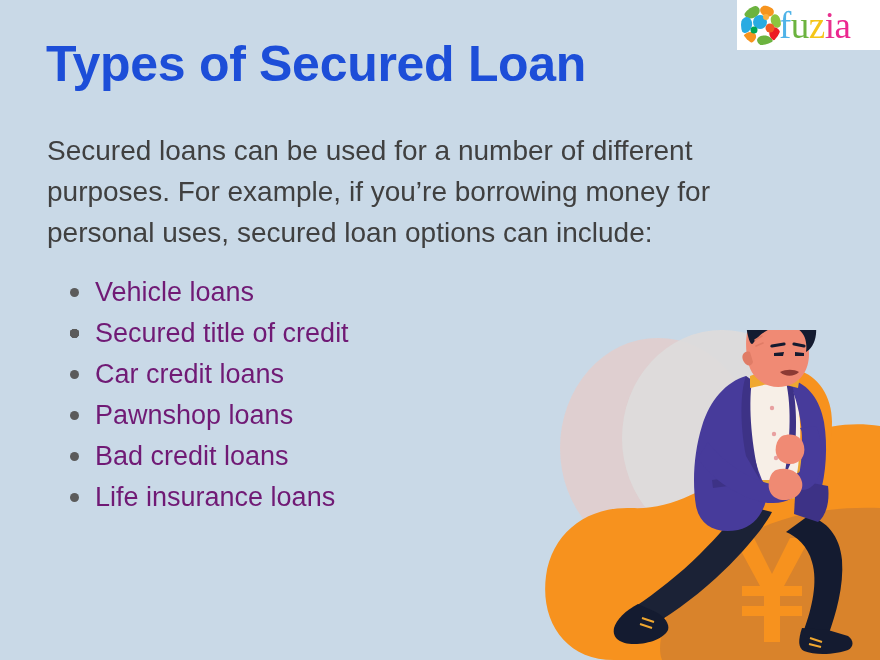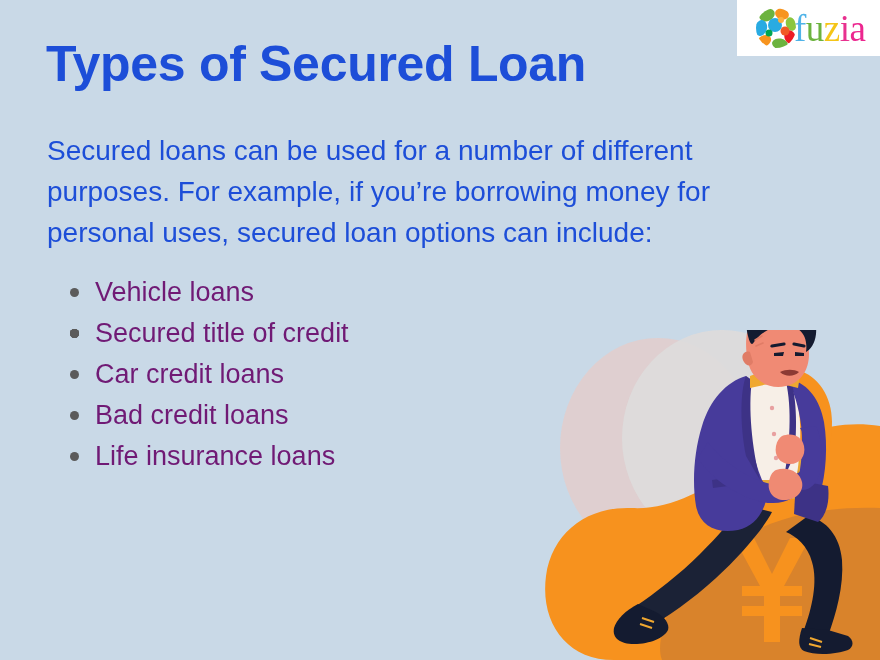--- a/index.html
+++ b/index.html
@@ -19,25 +19,25 @@
     background: #c9d9e7;
     overflow: hidden;
   }
 
   
   #logo-panel {
     position: absolute;
     top: 0;
     left: 737px;
     width: 143px;
-    height: 56px;
+    height: 50px;
     background: #ffffff;
     display: flex;
     align-items: center;
-    padding-left: 17px;
+    padding-left: 2px;
     box-sizing: border-box;
   }
   #logo-mark {
     width: 44px;
     height: 44px;
     flex: 0 0 44px;
     position: relative;
   }
   #logo-word {
     font-family: "Liberation Serif", serif;
@@ -73,21 +73,21 @@
     white-space: nowrap;
   }
   #intro {
     position: absolute;
     left: 47px;
     top: 130px;
     width: 768px;
     margin: 0;
     font-size: 28px;
     line-height: 41px;
-    color: #1d4ed8;
+    color: #404040;
     font-weight: 300;
   }
   #bullets {
     position: absolute;
     left: 47px;
     top: 272px;
     margin: 0;
     padding: 0;
     list-style: none;
     width: 700px;
@@ -238,17 +238,18 @@
 
   <p id="intro">Secured loans can be used for a number of different purposes. For example, if you’re borrowing money for personal uses, secured loan options can include:</p>
 
   <ul id="bullets">
       <li><span class="bullet-dot"></span><span>Vehicle loans</span></li>
       <li><span class="bullet-dot"></span></li>
       <li><span class="bullet-dot"></span></li>
       <li><span class="bullet-dot"></span></li>
       <li><span class="bullet-dot"></span><span>Secured title of credit</span></li>
       <li><span class="bullet-dot"></span><span>Car credit loans</span></li>
+      <li><span class="bullet-dot"></span><span>Pawnshop loans</span></li>
       <li><span class="bullet-dot"></span><span>Bad credit loans</span></li>
       <li><span class="bullet-dot"></span><span>Life insurance loans</span></li>
     </ul>
 
 </div>
 
 </body></html>

